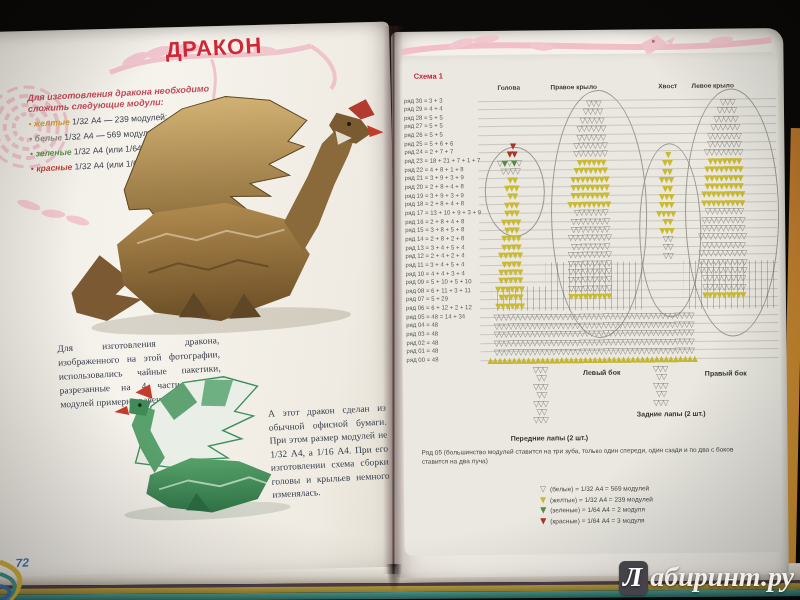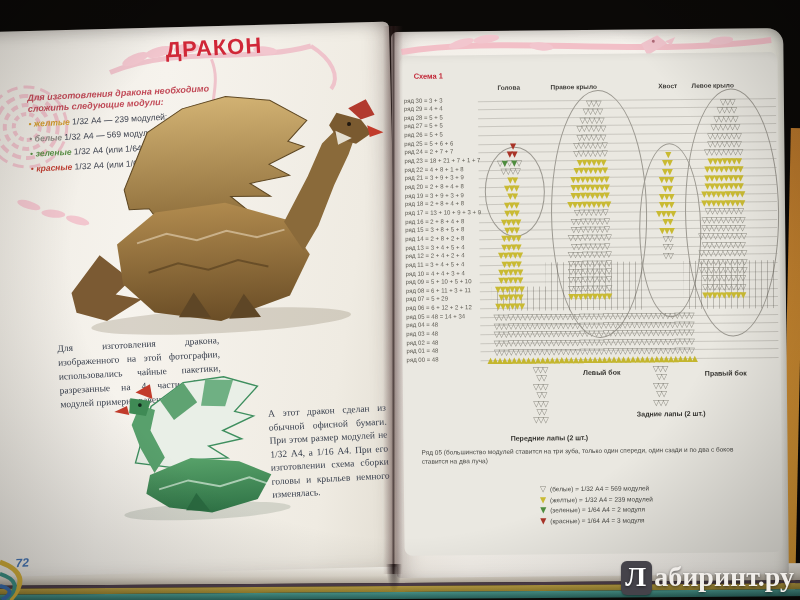--- a/index.html
+++ b/index.html
@@ -54,21 +54,21 @@
   .tri-row{position:absolute;font-family:"DejaVu Sans",sans-serif;font-size:8px;line-height:8px;
     letter-spacing:-1.4px;white-space:nowrap;}
   .hatch{position:absolute;opacity:.3;
     background:repeating-linear-gradient(90deg,transparent 0 5px,#4a463e 5px 6px);}
   .side-label{position:absolute;transform:translateX(-50%);font-weight:bold;font-size:7px;color:#33322e;white-space:nowrap;}
   .note{position:absolute;left:26px;top:416px;width:334px;font-size:6.5px;line-height:9px;color:#4a4a46;}
   .legend{position:absolute;left:144px;top:454px;font-size:6.5px;line-height:10.5px;color:#4a4a46;}
   .legend .sym{display:inline-block;width:10px;font-family:"DejaVu Sans",sans-serif;font-size:8px;}
   
   .watermark{position:absolute;right:6px;bottom:5px;z-index:10;font-family:"Liberation Serif",serif;
-    font-weight:bold;font-size:28px;color:#f1eeea;
+    font-style:italic;font-weight:bold;font-size:28px;color:#f1eeea;
     text-shadow:0 1px 3px rgba(0,0,0,.55);}
   .wm-box{display:inline-block;background:#45434a;border-radius:6px;padding:0 6px 2px 4px;margin-right:2px;
     color:#fff;box-shadow:0 1px 2px rgba(0,0,0,.4);}
 </style>
 </head>
 <body>
 
 <div class="scene">
 
   <div class="orange-edge"></div>

